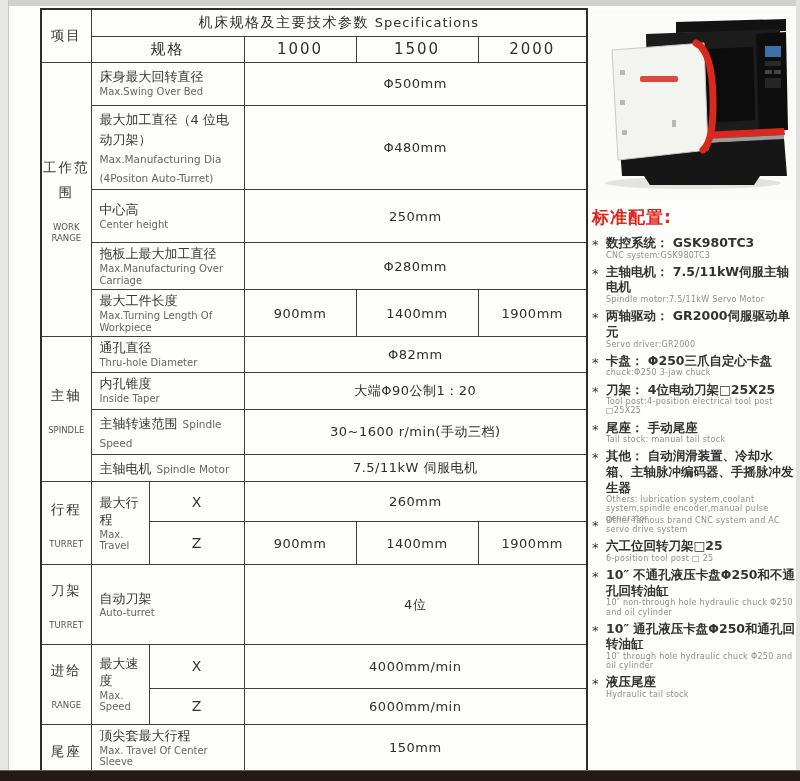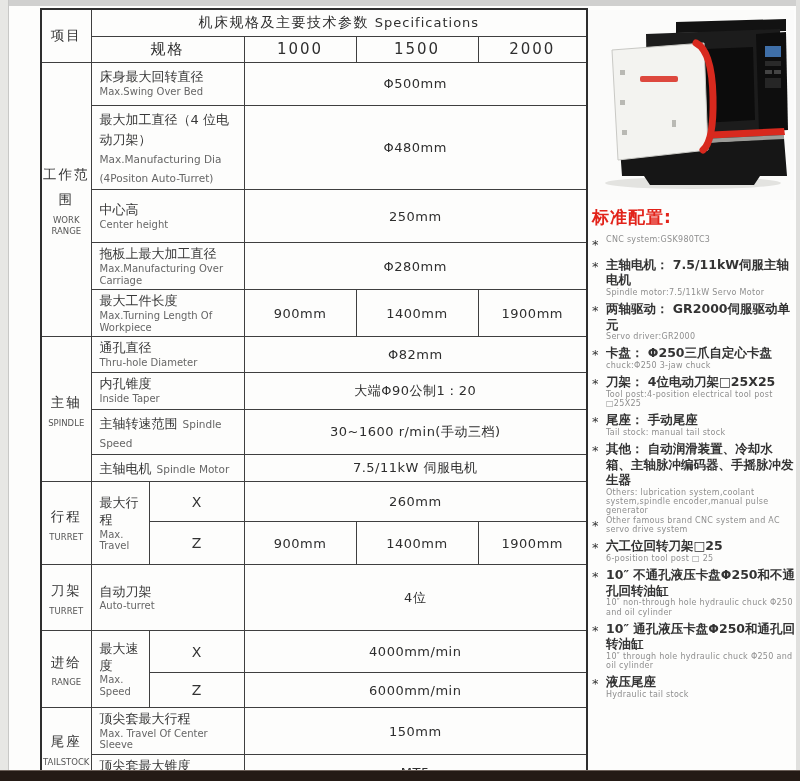--- a/index.html
+++ b/index.html
@@ -20,21 +20,21 @@
     position:absolute; left:40px; top:8px; width:546px;
     border-collapse:collapse; table-layout:fixed;
     border:2px solid #2e2e2e;
   }
   .spec-table td { border:1px solid #3f3f3f; vertical-align:middle; overflow:hidden; }
   .th-title { text-align:center; font-size:14px; letter-spacing:1.5px; color:#2f2f2f; }
   .th-title .ten { font-size:13px; letter-spacing:1px; }
   .th-spec, .th-model { text-align:center; font-size:15px; color:#2f2f2f; letter-spacing:2px; }
   .c-group { text-align:center; padding:13px 1px; }
   .c-group .gzh { font-size:13.5px; letter-spacing:2px; line-height:1.9; color:#333; }
-  .c-group .gen { font-size:8.5px; color:#555; line-height:1.3; margin-top:2px; word-spacing:2px; }
+  .c-group .gen { font-size:8.5px; color:#555; line-height:1.3; margin-top:16px; word-spacing:2px; }
   .c-label { padding:3px 4px 3px 8px; }
   .c-label .zh { display:block; font-size:13px; line-height:1.3; color:#383838; }
   .c-label .en { display:block; font-size:10px; line-height:1.15; color:#666; }
   .c-label.mix .zh, .c-label.mix .en { display:inline; }
   .c-label.mix .en { font-size:10.5px; }
   .c-val { text-align:center; font-size:13px; color:#2e2e2e; letter-spacing:0.5px; }
   .c-axis { text-align:center; font-size:14px; color:#333; }
 
   
   .machine-box { position:absolute; left:588px; top:10px; width:206px; height:190px; background:#fcfcfb; }
@@ -280,20 +280,21 @@
     <rect x="84" y="110" width="4" height="7" fill="#b9b9b4"></rect>
   </svg>
 </div>
 
 <div class="panel panel-std">
   <div class="panel-heading">标准配置:</div>
 
   <div class="cfg-item">
     <span class="cfg-bullet">*</span>
     <span class="cfg-body">
+        <span class="cfg-zh" style="display:block">数控系统： GSK980TC3</span>
         <span class="cfg-en" style="display:block">CNC system:GSK980TC3</span>
       </span>
   </div>
   <div class="cfg-item">
     <span class="cfg-bullet">*</span>
     <span class="cfg-body">
         <span class="cfg-zh" style="display:block">主轴电机： 7.5/11kW伺服主轴电机</span>
         <span class="cfg-en" style="display:block">Spindle motor:7.5/11kW Servo Motor</span>
       </span>
   </div>

